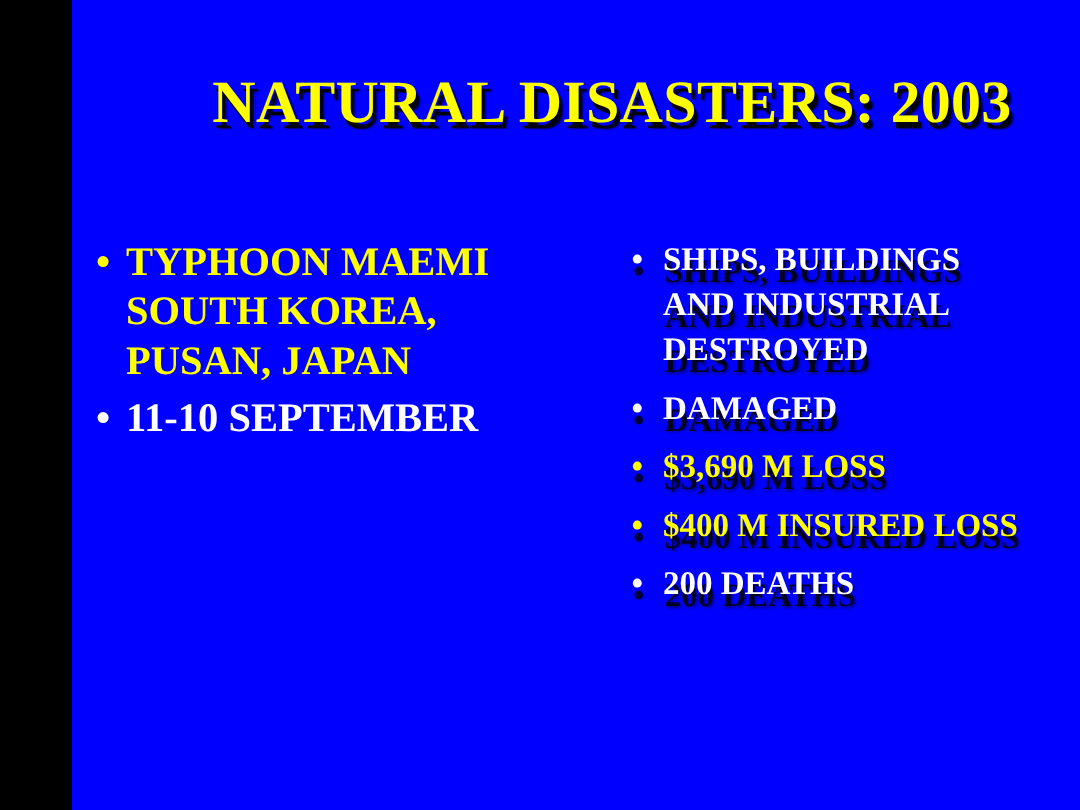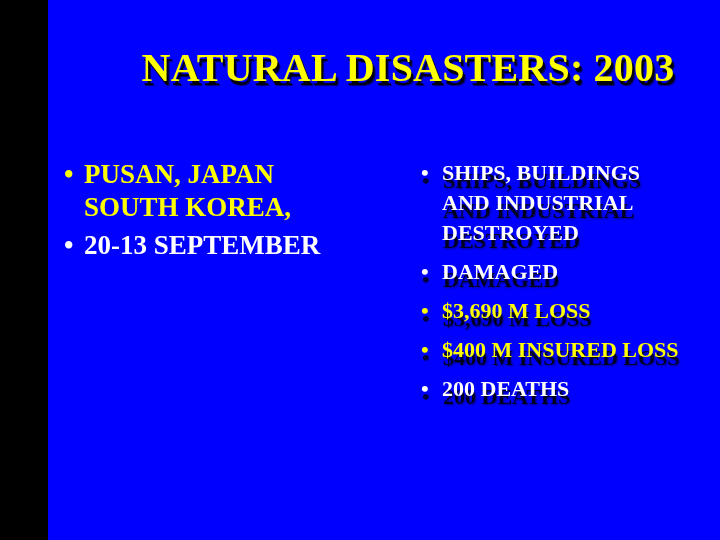--- a/index.html
+++ b/index.html
@@ -105,29 +105,30 @@
 
 <div id="slide">
 
   <div id="title">NATURAL DISASTERS: 2003</div>
 
   <div id="col-left" class="column">
 
     <div class="bullet c-yellow sh-none">
       <span class="dot">•</span>
       <span class="btext">
+        <span class="nowrapline">TYPHOON MAEMI</span>
+        <span class="nowrapline">SOUTH KOREA,</span>
         <span class="nowrapline">PUSAN, JAPAN</span>
-        <span class="nowrapline">SOUTH KOREA,</span>
       </span>
     </div>
 
     <div class="bullet c-white sh-none">
       <span class="dot">•</span>
       <span class="btext">
-        <span class="nowrapline">20-13 SEPTEMBER</span>
+        <span class="nowrapline">11-10 SEPTEMBER</span>
       </span>
     </div>
 
   </div>
 
   <div id="col-right" class="column">
 
     <div class="bullet c-white sh-drop">
       <span class="dot">•</span>
       <span class="btext">

